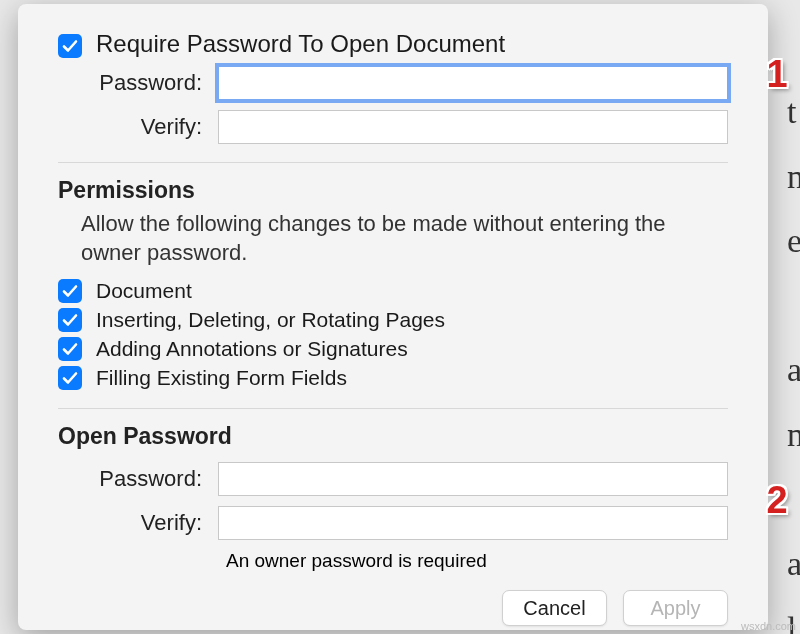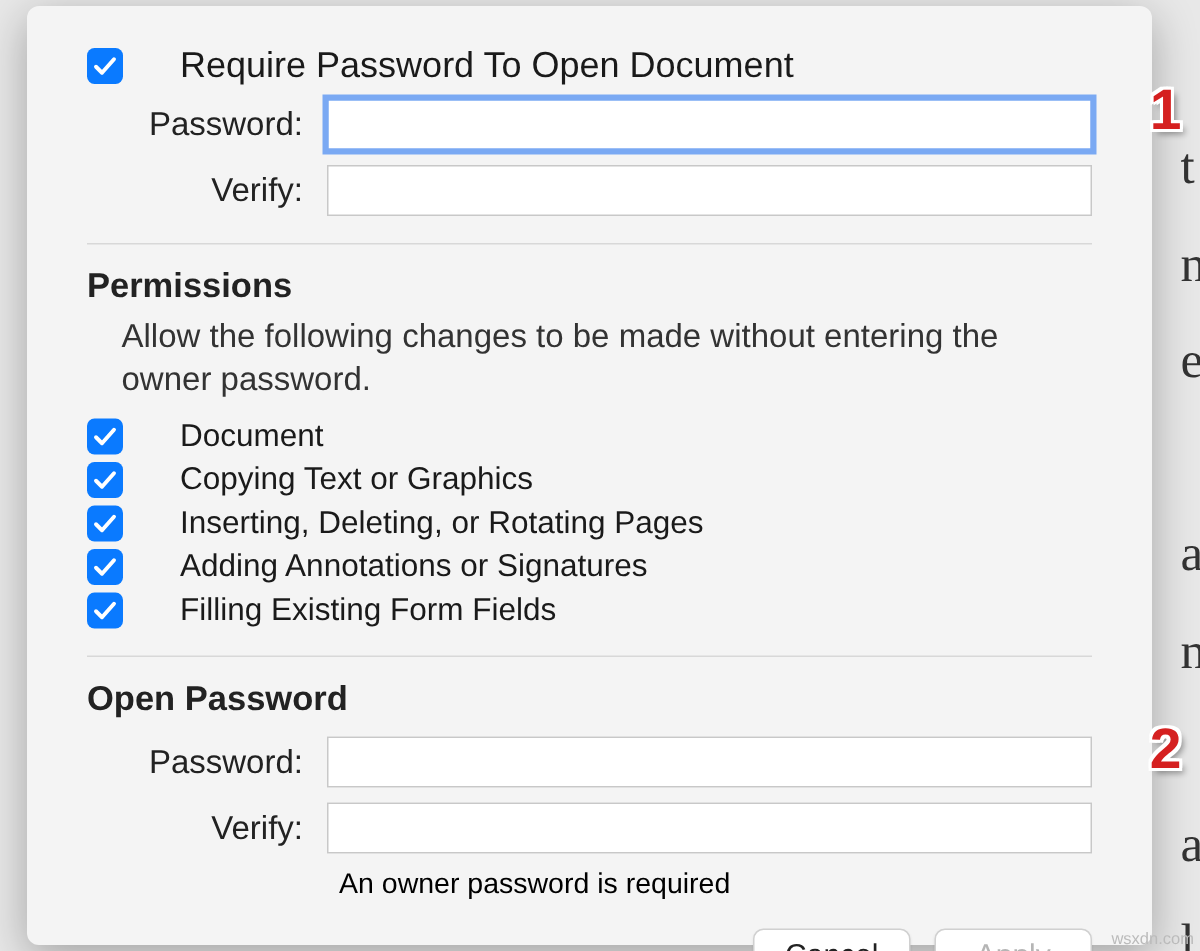--- a/index.html
+++ b/index.html
@@ -28,23 +28,22 @@
       right: -4px;
       font-family: Georgia, serif;
       font-size: 34px;
       color: #333;
       line-height: 1.9;
       top: 80px;
     }
     .bg-letters span { display:block; }
     .row {
       display: flex;
-      align-items: center;
+      align-items: flex-end;
       margin-bottom: 8px;
-      gap: 24px;
     }
     .checkbox {
       width: 24px;
       height: 24px;
       background: #0a7aff;
       border-radius: 5px;
       display: flex;
       align-items: center;
       justify-content: center;
       flex-shrink: 0;
@@ -200,28 +199,20 @@
           </svg>
         </div>
       <span class="chk-label">Document</span>
     </div>
     <div class="row">
       <div class="checkbox">
           <svg viewBox="0 0 16 16">
             <path d="M2 8.5 L6 12.5 L14 3.5" stroke="#fff" stroke-width="2.6" fill="none" stroke-linecap="round" stroke-linejoin="round"></path>
           </svg>
         </div>
-      <span class="chk-label">Copying Text or Graphics</span>
-    </div>
-    <div class="row">
-      <div class="checkbox">
-          <svg viewBox="0 0 16 16">
-            <path d="M2 8.5 L6 12.5 L14 3.5" stroke="#fff" stroke-width="2.6" fill="none" stroke-linecap="round" stroke-linejoin="round"></path>
-          </svg>
-        </div>
       <span class="chk-label">Inserting, Deleting, or Rotating Pages</span>
     </div>
     <div class="row">
       <div class="checkbox">
           <svg viewBox="0 0 16 16">
             <path d="M2 8.5 L6 12.5 L14 3.5" stroke="#fff" stroke-width="2.6" fill="none" stroke-linecap="round" stroke-linejoin="round"></path>
           </svg>
         </div>
       <span class="chk-label">Adding Annotations or Signatures</span>
     </div>

